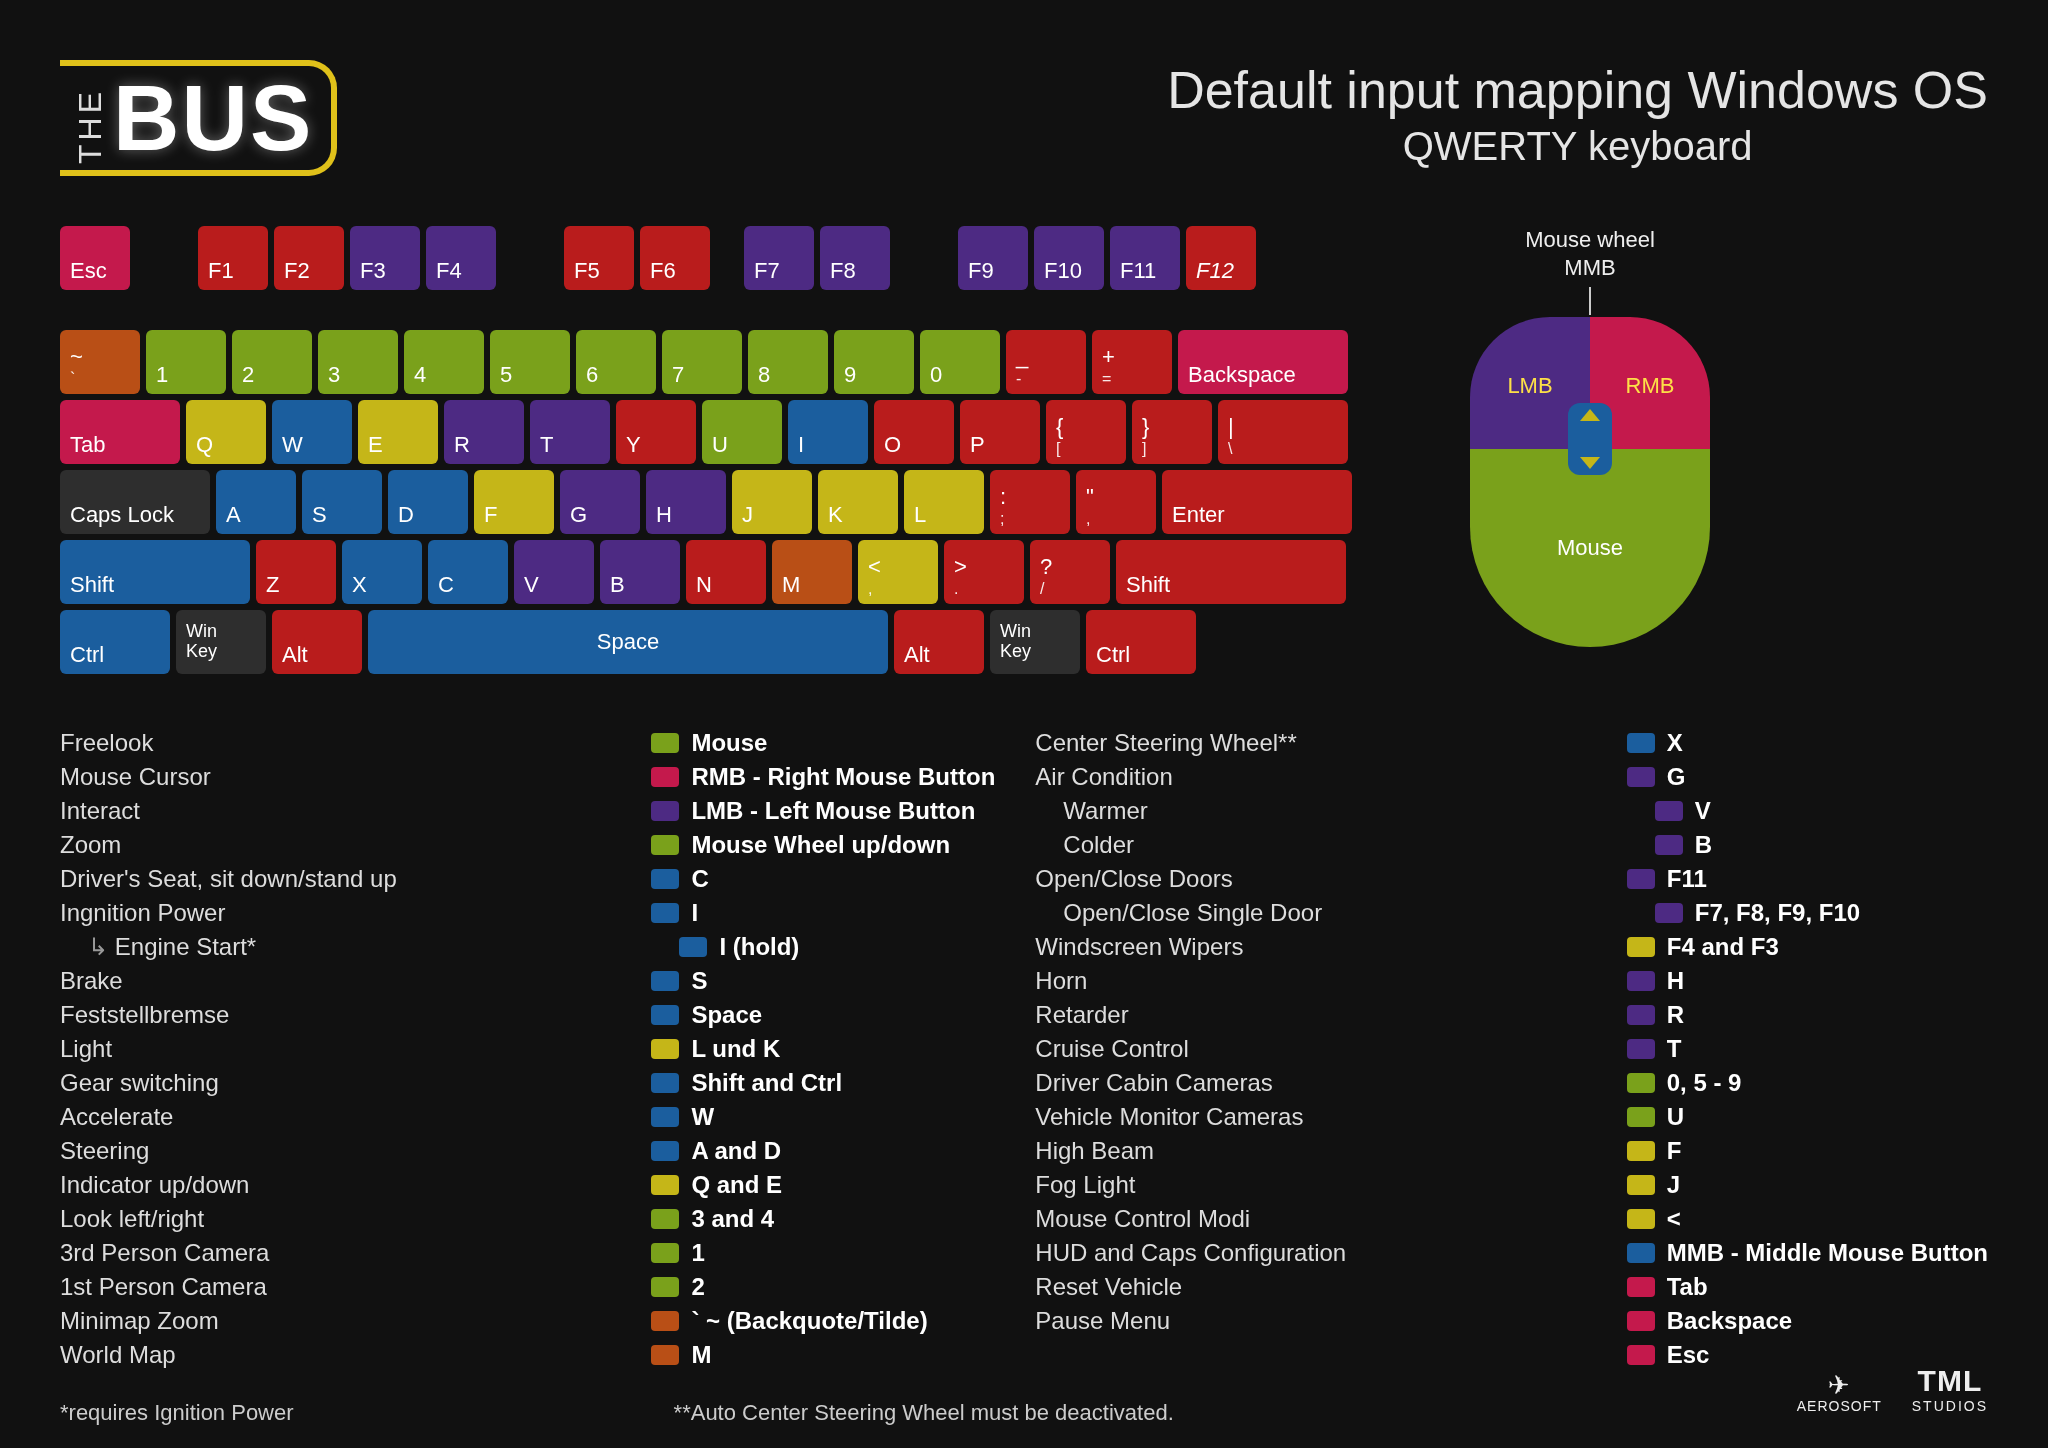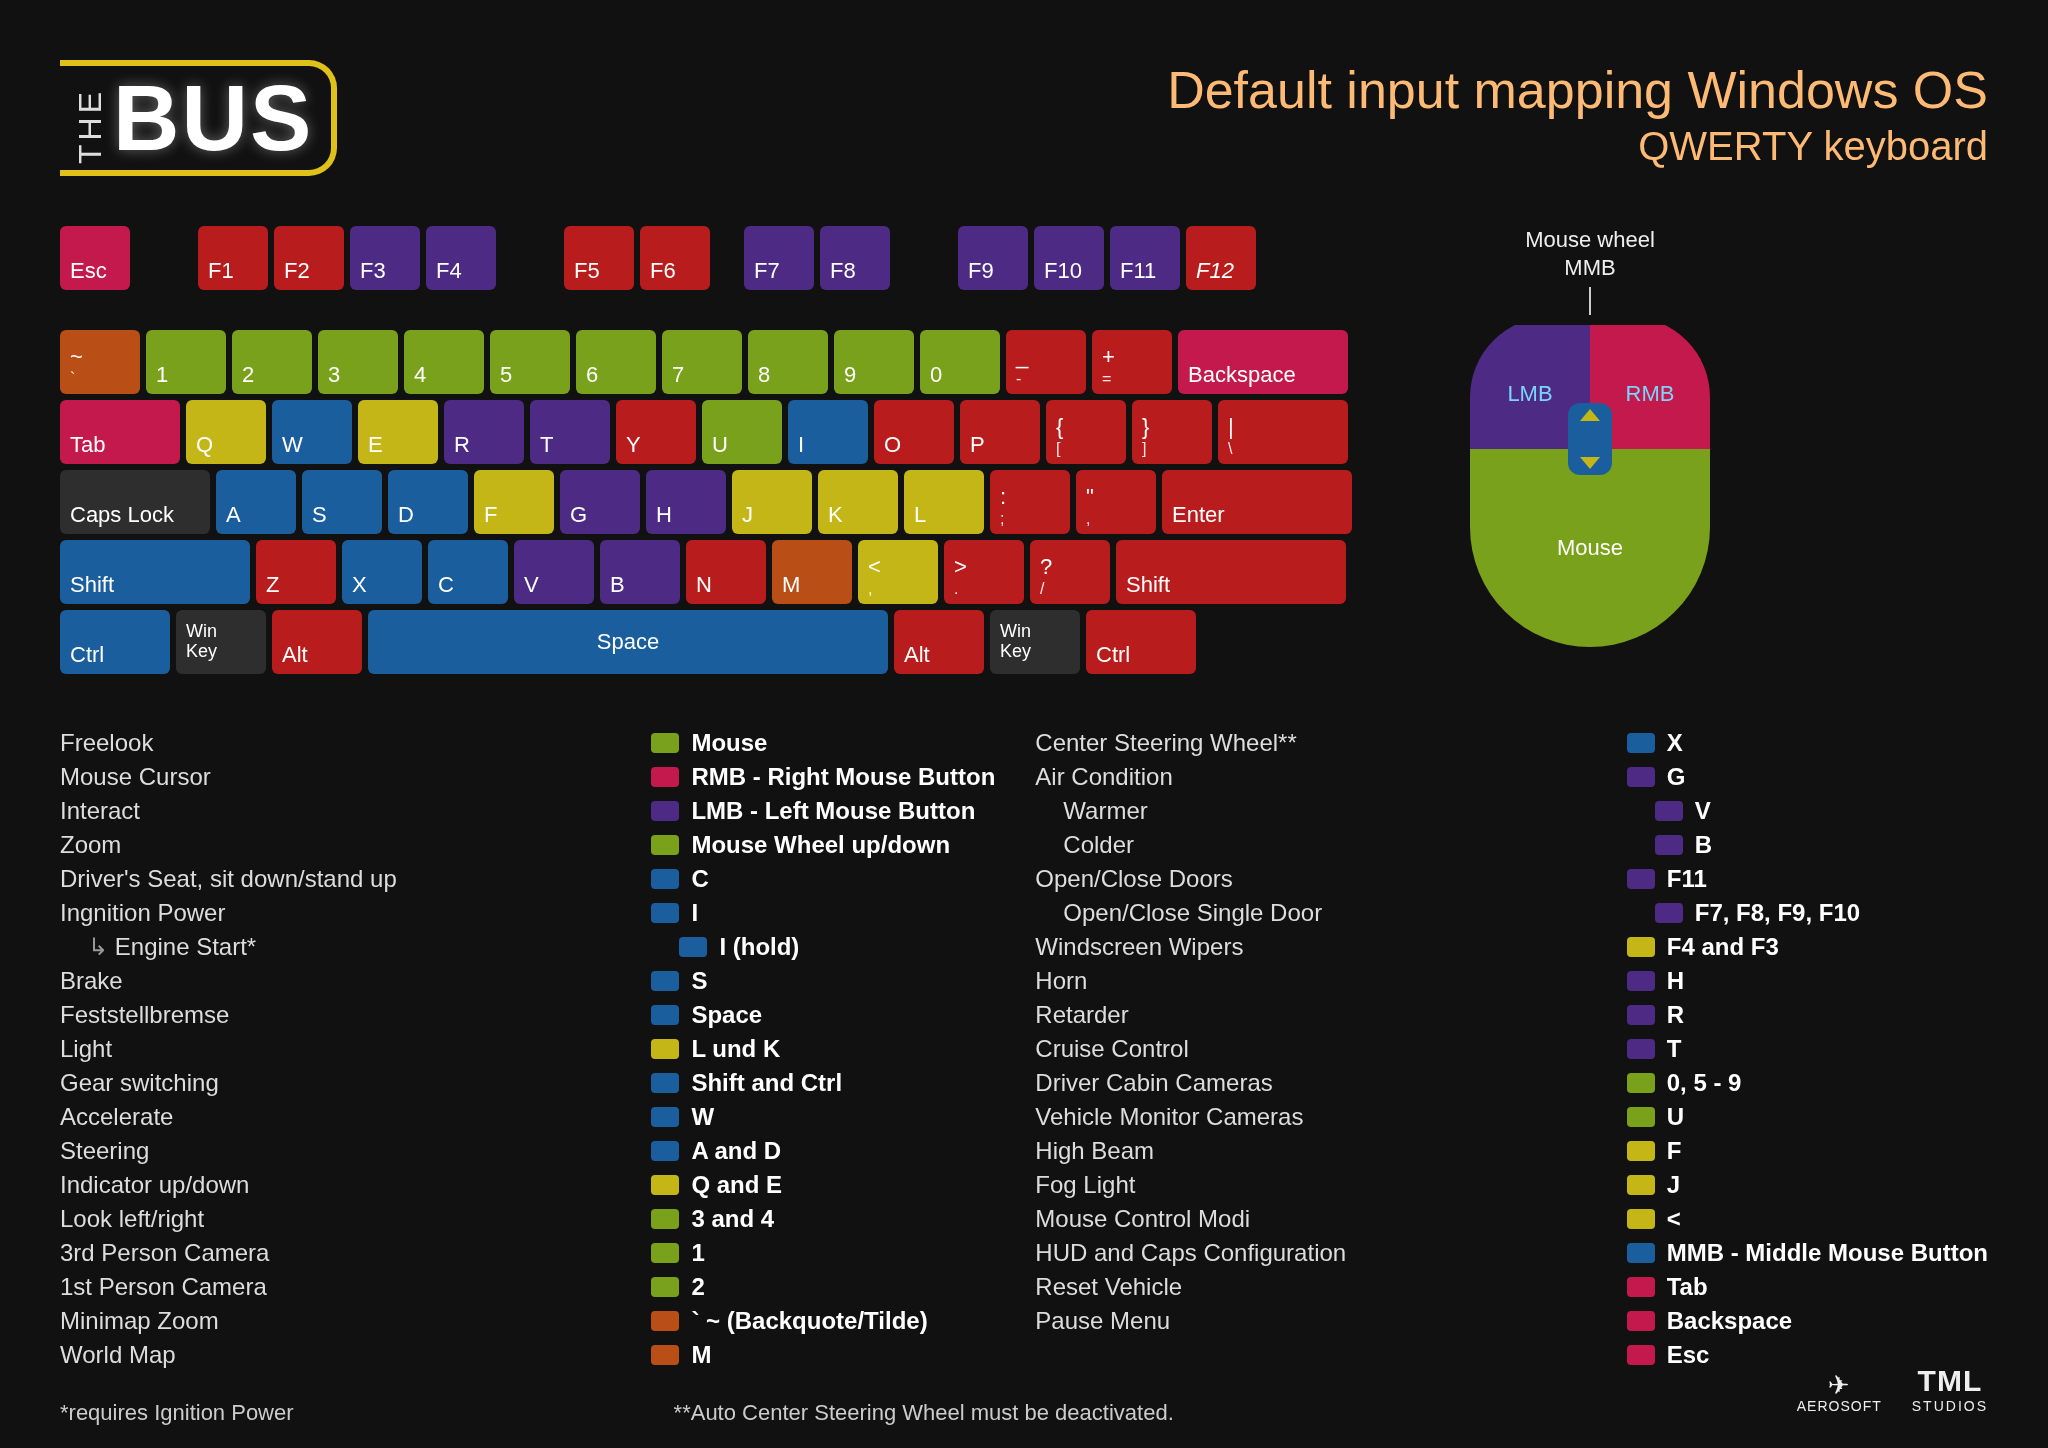--- a/index.html
+++ b/index.html
@@ -24,21 +24,21 @@
   .logo .the {
     writing-mode: vertical-rl; transform: rotate(180deg);
     font-size: 32px; font-weight: 300; letter-spacing: 4px; color: #ddd;
     margin-right: 4px;
   }
   .logo .bus {
     font-size: 92px; font-weight: 800; color: #fff; line-height: 1;
     text-shadow: 0 0 14px rgba(255,255,255,.35);
     letter-spacing: 2px;
   }
-  .titleblock { text-align: right; color: #fdba74; }
+  .titleblock { text-align: center; color: #e5e5e5; }
   .titleblock .t1 { font-size: 52px; font-weight: 300; }
   .titleblock .t2 { font-size: 40px; font-weight: 300; margin-top: 4px; }
 
   
   .main { display: flex; gap: 80px; }
   .kbwrap { width: 1300px; }
   .row { display: flex; gap: 6px; margin-bottom: 6px; }
   .row.fn { margin-bottom: 40px; }
   .key {
     height: 64px;
@@ -64,23 +64,23 @@
 
   
   .mousewrap { width: 300px; text-align: center; }
   .mw-label { font-size: 22px; color: #eee; margin-bottom: 6px; line-height: 1.25;}
   .mw-line { width: 2px; height: 28px; background: #ccc; margin: 0 auto 2px; }
   .mouse {
     width: 240px; height: 330px; margin: 0 auto; position: relative;
     border-radius: 80px 80px 120px 120px; overflow: hidden;
   }
   .mouse .lmb, .mouse .rmb {
-    position: absolute; top:8px; width:50%; height:42%;
+    position: absolute; top:0; width:50%; height:42%;
     display:flex; align-items:center; justify-content:center;
-    color:#7dd3fc; font-size:22px;
+    color:#fde047; font-size:22px;
   }
   .mouse .lmb { left:0; background:#4d2a83; }
   .mouse .rmb { right:0; background:#c4194c; }
   .mouse .body {
     position:absolute; bottom:0; left:0; right:0; height:60%;
     background:#7aa11b; color:#fff; display:flex; align-items:center; justify-content:center;
     font-size:22px;
   }
   .mouse .wheel {
     position:absolute; top:26%; left:50%; transform:translateX(-50%);

